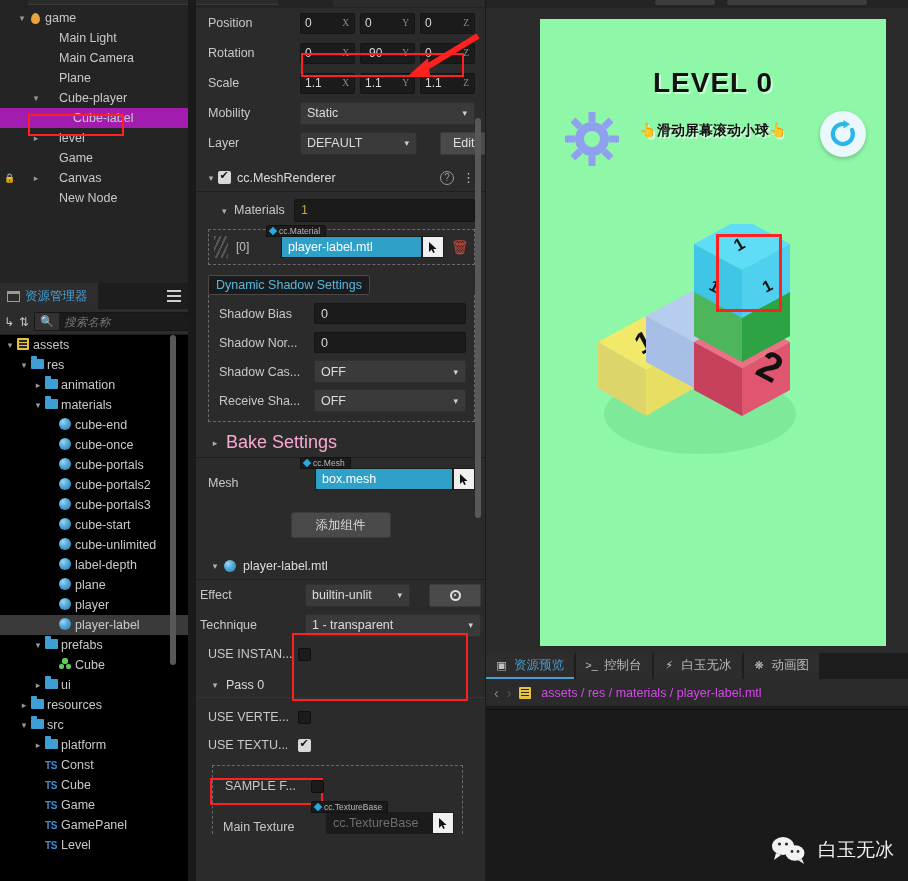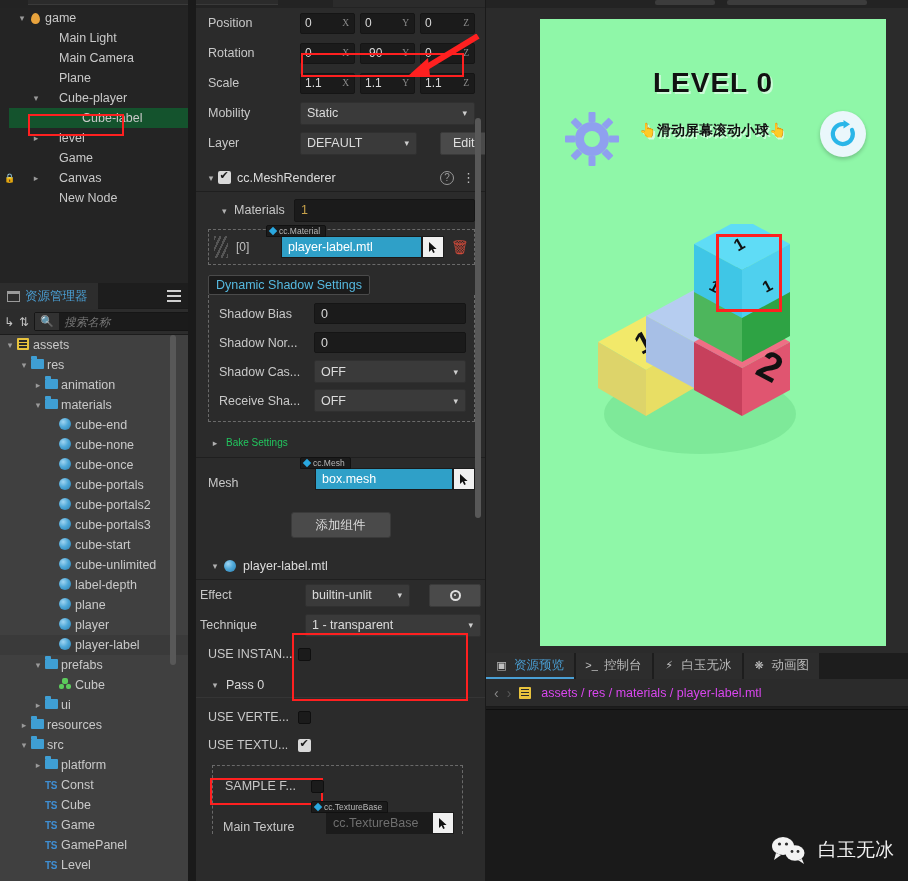--- a/index.html
+++ b/index.html
@@ -10,34 +10,34 @@
   
   .topstrip { position:absolute; left:0; top:0; width:908px; height:8px; background:#232323; }
   .ts-a { position:absolute; left:28px; top:0; width:250px; height:5px; background:#2b2b2b; border-bottom:1px solid #3a3a3a;}
   .ts-b { position:absolute; left:333px; top:0; width:152px; height:7px; background:#2b2b2b;}
   .ts-e { position:absolute; left:655px; top:0; width:60px; height:5px; background:#3c3c3c; border-radius:2px;}
   .ts-f { position:absolute; left:727px; top:0; width:140px; height:5px; background:#3c3c3c; border-radius:2px;}
 
   
   #hierarchy { position:absolute; left:0; top:8px; width:188px; height:275px; background:#242424; overflow:hidden;}
   .node { display:flex; align-items:center; height:20px; padding-left:4px; font-size:12.5px; color:#c9c9c9; white-space:nowrap;}
-  .node.sel { background:#14532d;margin-left:9px; }
+  .node.sel { background:#a21caf; }
   .arrow { width:12px; text-align:center; font-size:9px; color:#9a9a9a; flex:0 0 12px;}
   .arrow.none { visibility:hidden; }
   .nicon { width:14px; flex:0 0 14px; text-align:center; font-size:11px;}
   .nlabel { margin-left:3px; }
   .lock { width:12px; flex:0 0 12px; text-align:center; font-size:9px; color:#9a9a9a;}
   .hl-box { position:absolute; border:2px solid #ff2020; pointer-events:none; }
 
   
   .flame { display:inline-block; width:9px; height:11px; background:#e8a33d;
     border-radius:50% 50% 50% 50% / 60% 60% 40% 40%; position:relative; top:1px;}
 
   
-  #assets { position:absolute; left:0; top:283px; width:188px; height:598px; background:#404040; }
+  #assets { position:absolute; left:0; top:283px; width:188px; height:598px; background:#000000; }
   .ae-tabbar { position:relative; height:26px; background:#1d1d1d; border-bottom:1px solid #1a1a1a;}
   .ae-tab { position:absolute; left:0; top:0; height:26px; display:flex; align-items:center;
      padding:0 10px 0 7px; background:#2d2d2d; font-size:12.5px; color:#4a9fd4;}
   .ae-tab .tabicon { width:13px; height:11px; border:1.5px solid #9a9a9a; border-top-width:3px;
      margin-right:5px; position:relative; }
   .ae-ham { position:absolute; right:7px; top:7px; width:14px; height:12px; }
   .ae-ham i { display:block; height:2px; background:#cfcfcf; margin-bottom:3px; }
 
   .ae-toolbar { height:26px; background:#2c2c2c; display:flex; align-items:center;
      padding:0 4px; gap:5px; border-bottom:1px solid #1c1c1c;}
@@ -121,21 +121,21 @@
      background:#1b1b1b; border:1px solid #4a4a4a; font-size:12.5px; color:#56b9e0; border-radius:2px;}
   .sectbody { margin:0 10px 0 12px; border:1px dashed #6a6a6a; border-top:0; padding:4px 0 6px 0; }
   .srow { display:flex; align-items:center; height:29px; padding:0 8px 0 10px;gap:7px;}
   .slabel { width:88px; flex:0 0 88px; font-size:12.5px; color:#c8c8c8;}
   .sinput { flex:1; height:21px; background:#1b1b1b; border:1px solid #151515; border-radius:2px;
      display:flex; align-items:center; padding:0 6px; font-size:12.5px; color:#d9d9d9;}
 
   .collap { display:flex; align-items:center; height:30px; padding:0 12px; border-bottom:1px solid #1f1f1f;
      margin:6px 0 0 0;}
   .collap .caret { color:#b0b0b0; }
-  .collap span.t { font-size:10px; color:#22c55e; margin-left:4px;}
+  .collap span.t { font-size:18px; color:#f9a8d4; margin-left:4px;}
 
   .addcomp { margin:18px auto 0 auto; width:100px; height:26px; background:#4a4a4a; border:1px solid #3a3a3a;
      border-radius:3px; display:flex; align-items:center; justify-content:center; font-size:12.5px; color:#dcdcdc;}
 
   .mathead { display:flex; align-items:center; height:28px; padding:0 12px; border-bottom:1px solid #1f1f1f; margin-top:14px;}
   .mathead .matball { margin-left:2px; }
   .mathead span.t { margin-left:7px; font-size:12.5px; color:#dcdcdc;}
 
   .effrow { display:flex; align-items:center; height:30px; padding:0 4px; gap:19px;}
   .effrow .plabel { width:86px; flex:0 0 86px;}
@@ -320,26 +320,20 @@
             <span style="width:32px;flex:0 0 32px"></span>
             <span class="arrow">▾</span>
             <span class="nicon"><span class="folder"></span></span>
             <span class="nlabel">materials</span>
           </div>
           <div class="arow">
             <span style="width:46px;flex:0 0 46px"></span>
             <span class="arrow none">▸</span>
             <span class="nicon"><span class="matball"></span></span>
             <span class="nlabel">cube-end</span>
-          </div>
-          <div class="arow">
-            <span style="width:46px;flex:0 0 46px"></span>
-            <span class="arrow none">▸</span>
-            <span class="nicon"><span class="matball"></span></span>
-            <span class="nlabel">cube-none</span>
           </div>
           <div class="arow">
             <span style="width:46px;flex:0 0 46px"></span>
             <span class="arrow none">▸</span>
             <span class="nicon"><span class="matball"></span></span>
             <span class="nlabel">cube-once</span>
           </div>
           <div class="arow">
             <span style="width:46px;flex:0 0 46px"></span>
             <span class="arrow none">▸</span>

